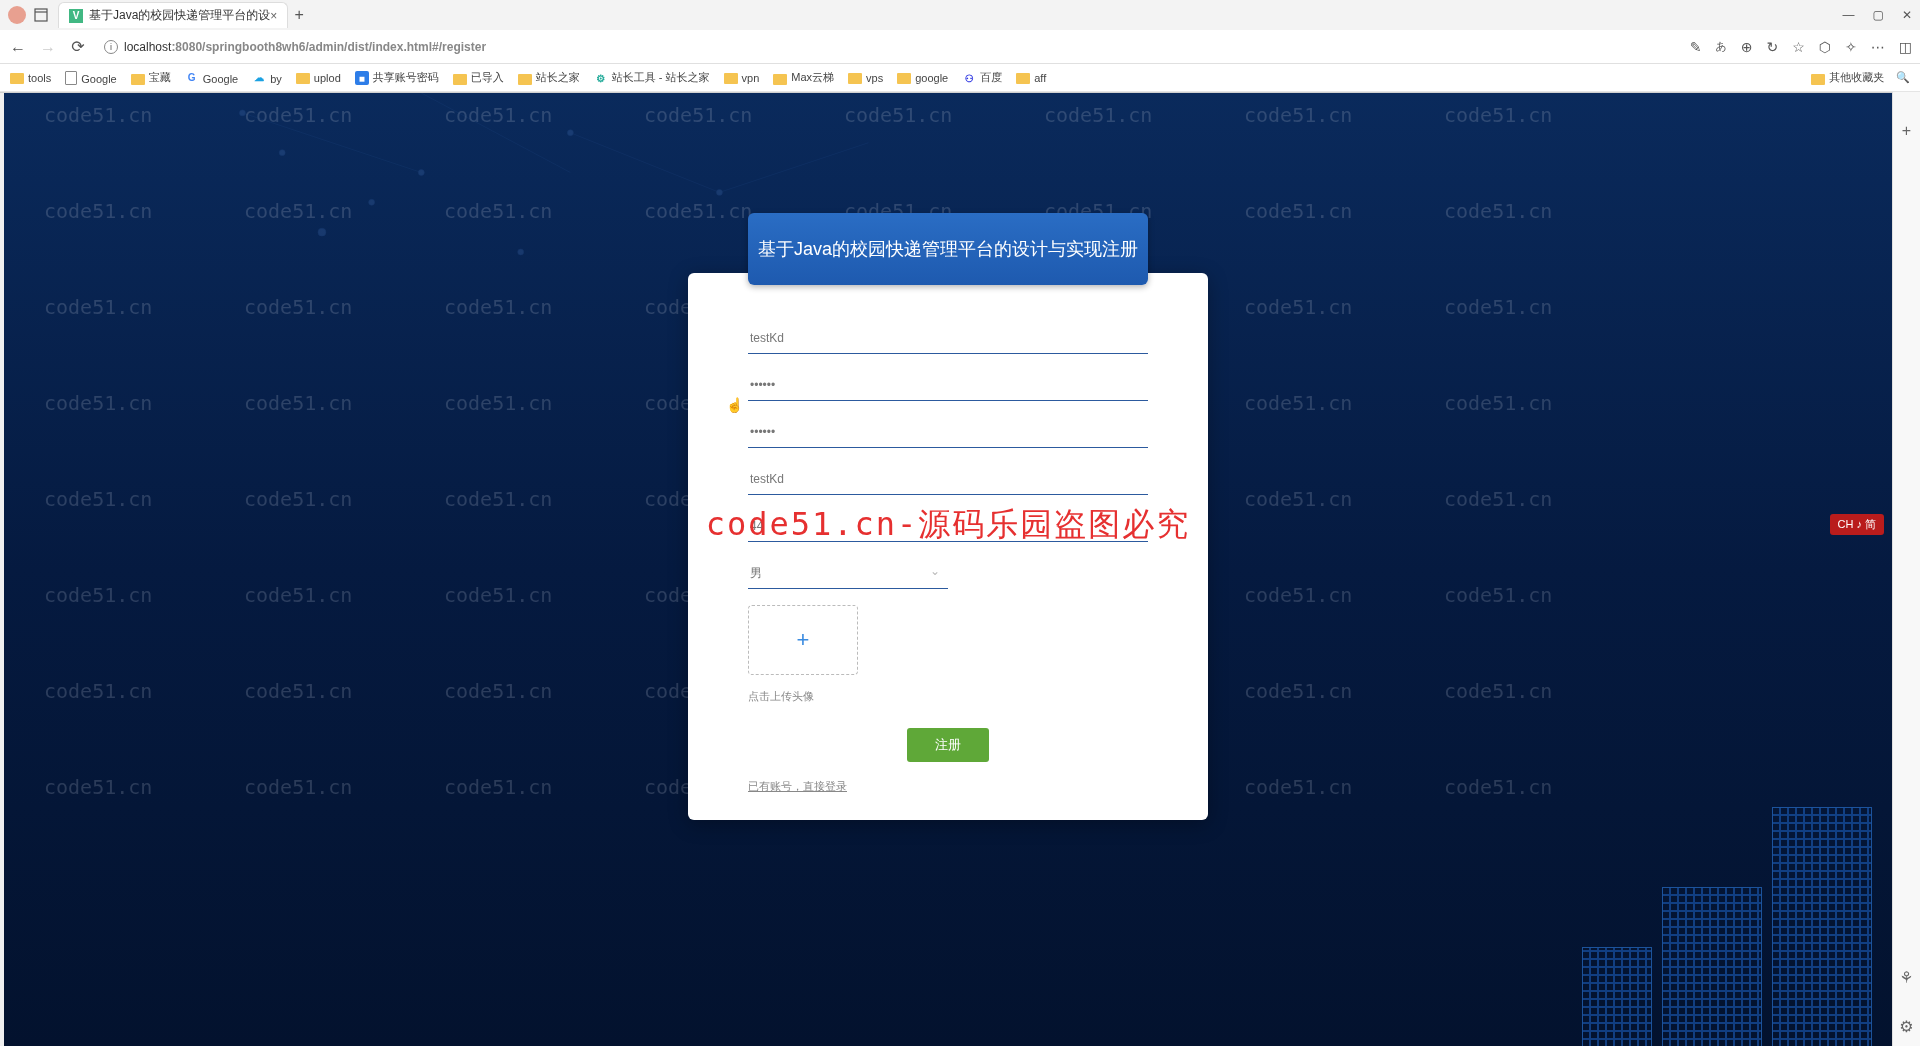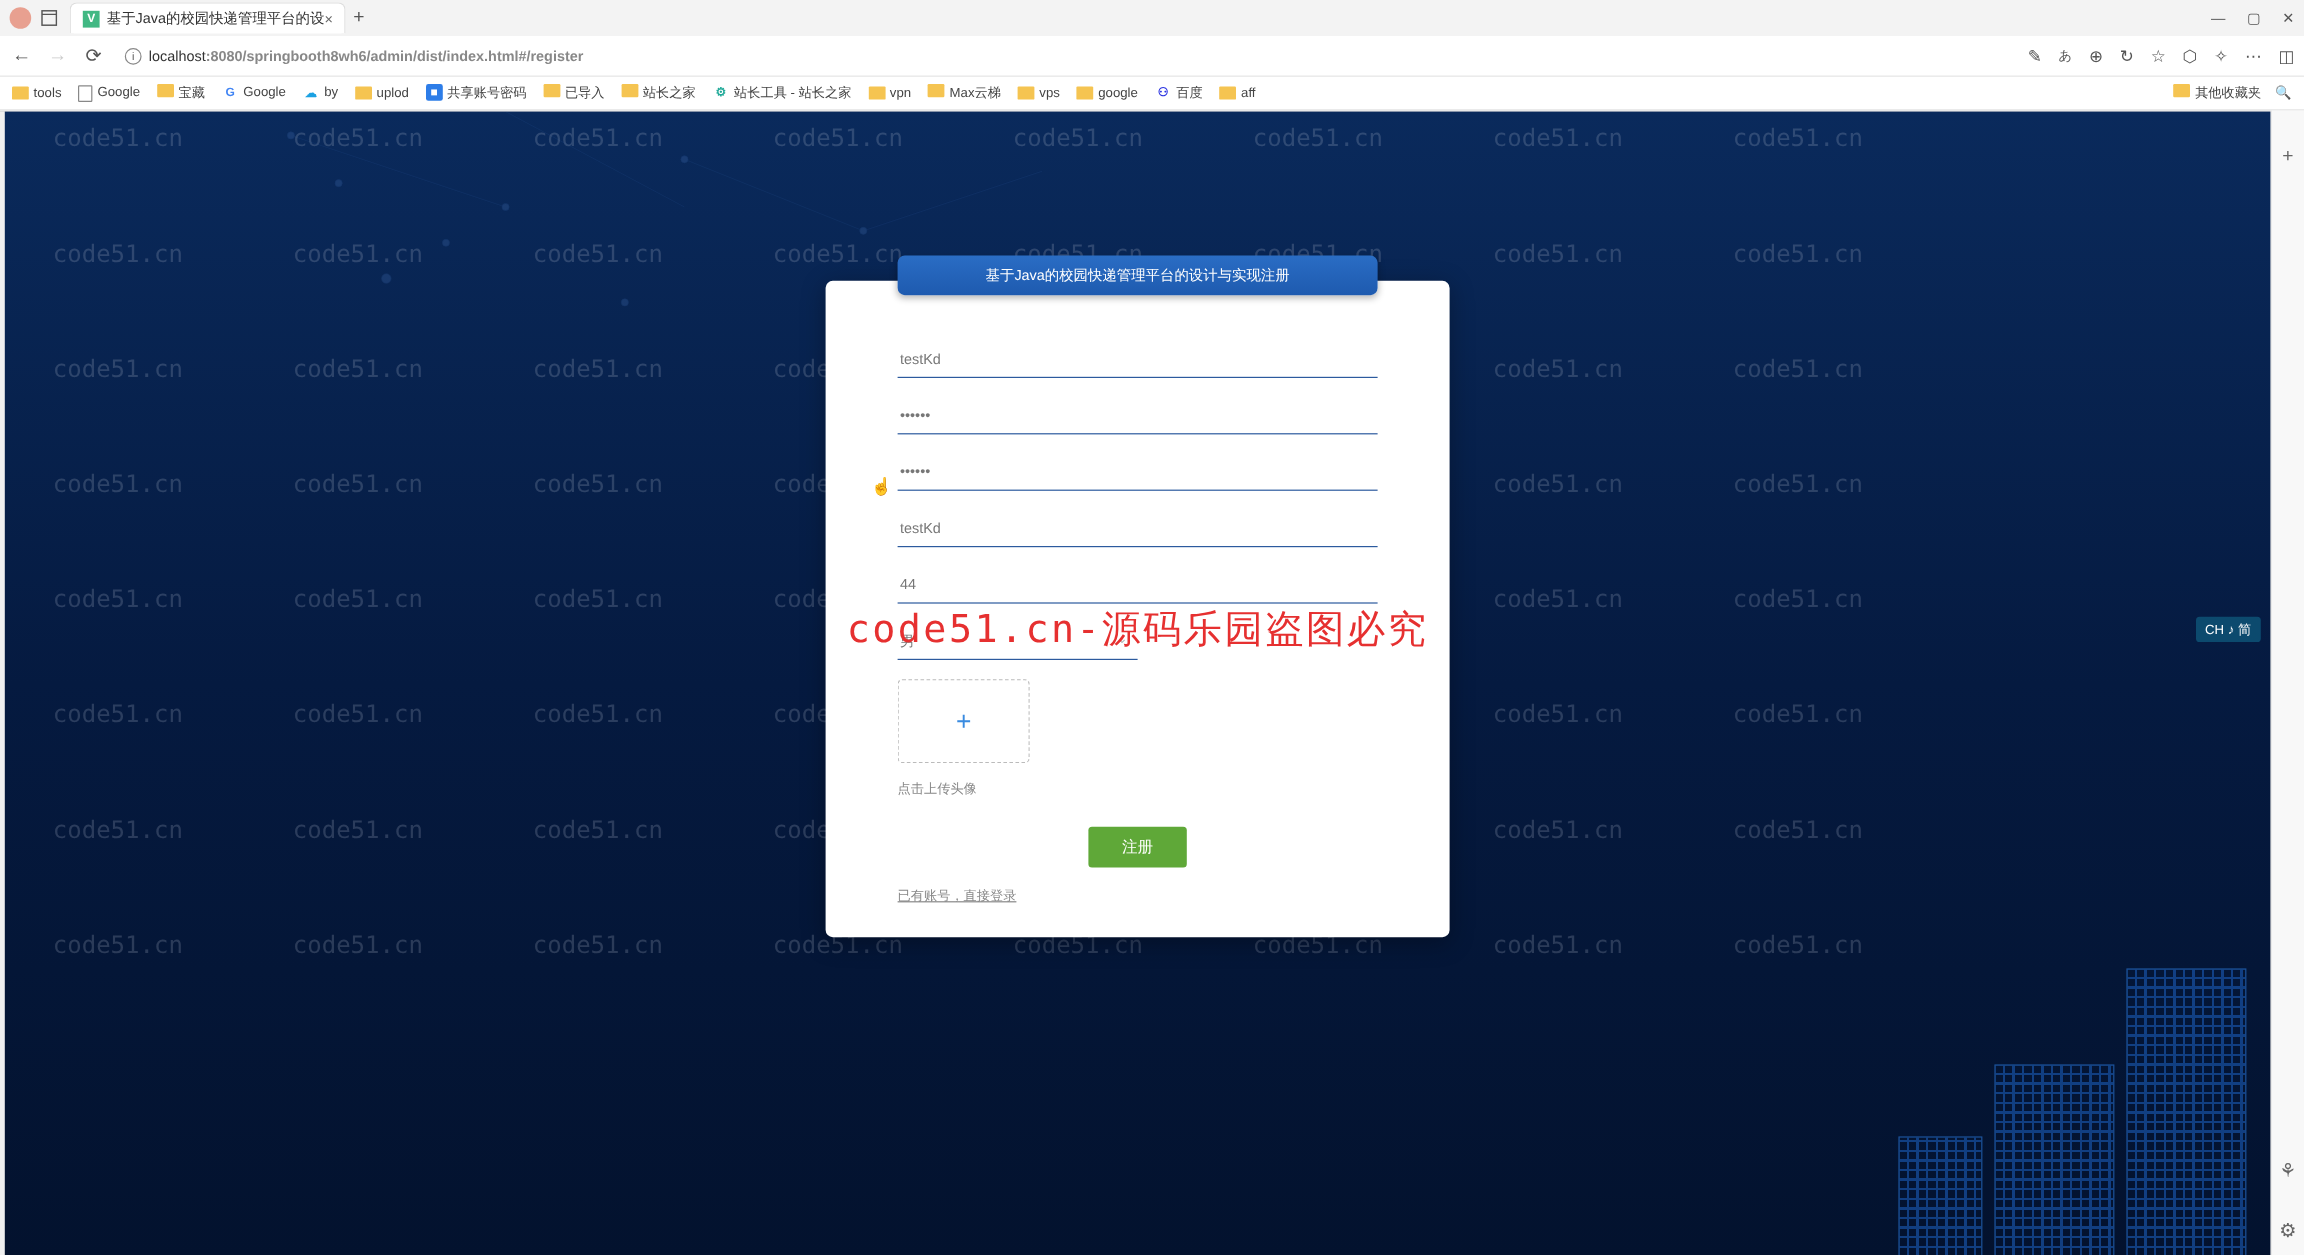--- a/index.html
+++ b/index.html
@@ -18,21 +18,21 @@
 
 .addrbar { display: flex; align-items: center; height: 34px; padding: 0 8px; gap: 10px; background: #fff; border-bottom: 1px solid #e0e0e0; }
 .nav-btn { color: #555; font-size: 16px; cursor: pointer; width: 20px; text-align: center; }
 .url-box { flex: 1; display: flex; align-items: center; font-size: 12px; color: #555; padding: 0 6px; }
 .url-prefix-icon { border: 1px solid #888; border-radius: 50%; width: 14px; height: 14px; display: inline-flex; align-items: center; justify-content: center; font-size: 9px; margin-right: 6px; }
 .url-host { color: #333; }
 .url-path { color: #888; font-weight: bold; }
 .addr-icons { display: flex; gap: 14px; color: #555; font-size: 14px; align-items: center; }
 
 .bookmarks { display: flex; align-items: center; height: 28px; padding: 0 10px; gap: 14px; background: #fff; border-bottom: 1px solid #e5e5e5; font-size: 11px; color: #444; }
-.bm { display: flex; align-items: flex-start; gap: 4px; cursor: pointer; white-space: nowrap; }
+.bm { display: flex; align-items: flex-end; gap: 4px; cursor: pointer; white-space: nowrap; }
 .folder-ico { width: 14px; height: 11px; background: #f5c451; border-radius: 1px; }
 .page-ico { width: 12px; height: 14px; border: 1px solid #888; border-radius: 1px; }
 .g-ico { width: 14px; height: 14px; display: inline-flex; align-items: center; justify-content: center; font-weight: bold; font-size: 10px; }
 .bm-right { margin-left: auto; display: flex; gap: 12px; align-items: center; }
 
 
 .page { position: relative; height: calc(1046px - 92px); background: linear-gradient(180deg, #0a2a5c 0%, #051a40 50%, #03122e 100%); overflow: hidden; margin: 0 28px 0 4px; }
 .right-gutter { position: absolute; right: 0; top: 92px; width: 28px; height: calc(1046px - 92px); background: #f8f8f8; border-left: 1px solid #e0e0e0; display: flex; flex-direction: column; align-items: center; padding-top: 30px; gap: 20px; color: #666; font-size: 16px; }
 
 
@@ -46,33 +46,33 @@
 .bld2 { right: 110px; width: 100px; height: 160px; }
 .bld3 { right: 220px; width: 70px; height: 100px; }
 
 
 .wm { position: absolute; inset: 0; pointer-events: none; }
 .wm span { position: absolute; color: rgba(180,190,210,0.22); font-size: 20px; font-family: monospace; }
 .wm-main { position: absolute; left: 50%; top: 410px; transform: translateX(-50%); color: #e63030; font-size: 32px; font-family: "SimSun", monospace; letter-spacing: 2px; white-space: nowrap; z-index: 20; pointer-events: none; }
 
 
 .card-wrap { position: absolute; left: 50%; top: 120px; transform: translateX(-50%); width: 520px; z-index: 10; }
-.card-header { background: linear-gradient(180deg, #2a6dc4 0%, #1e5aaf 100%); color: #fff; text-align: center; padding: 8px 0; border-radius: 6px; font-size: 12px; width: 400px; margin: 0 auto -12px; position: relative; z-index: 2; box-shadow: 0 2px 6px rgba(0,0,0,0.3); }
+.card-header { background: linear-gradient(180deg, #2a6dc4 0%, #1e5aaf 100%); color: #fff; text-align: center; padding: 24px 0; border-radius: 6px; font-size: 18px; width: 400px; margin: 0 auto -12px; position: relative; z-index: 2; box-shadow: 0 2px 6px rgba(0,0,0,0.3); }
 .card { background: #fff; border-radius: 6px; padding: 50px 60px 26px; box-shadow: 0 4px 20px rgba(0,0,0,0.3); }
 .field { border: none; border-bottom: 1px solid #2c5a9e; width: 100%; padding: 8px 2px; font-size: 12px; color: #777; margin-bottom: 16px; outline: none; background: transparent; }
 .field.short { width: 200px; }
 .select-wrap { position: relative; width: 200px; }
 .select-wrap::after { content: "⌄"; position: absolute; right: 8px; top: 6px; color: #bbb; font-size: 12px; }
 .upload { width: 110px; height: 70px; border: 1px dashed #bbb; border-radius: 4px; display: flex; align-items: center; justify-content: center; color: #3a8be0; font-size: 22px; cursor: pointer; margin-bottom: 14px; }
 .upload-hint { font-size: 11px; color: #888; margin-bottom: 24px; }
 .submit { display: block; margin: 0 auto 14px; background: #5fa838; color: #fff; border: none; padding: 8px 28px; border-radius: 3px; font-size: 13px; cursor: pointer; }
 .login-link { font-size: 11px; color: #888; text-decoration: underline; cursor: pointer; }
 
 
-.ime { position: absolute; right: 36px; top: 514px; background: #0c4a6e; color: #fff; font-size: 11px; padding: 3px 8px; border-radius: 3px; z-index: 30; }
+.ime { position: absolute; right: 36px; top: 514px; background: #b91c1c; color: #fff; font-size: 11px; padding: 3px 8px; border-radius: 3px; z-index: 30; }
 
 
 .cursor { position: absolute; left: 722px; top: 304px; font-size: 14px; z-index: 25; pointer-events: none; }
 </style>
 </head>
 <body>
 
 <div class="browser-chrome">
   <div class="titlebar">
     <span class="profile-icon"></span>

